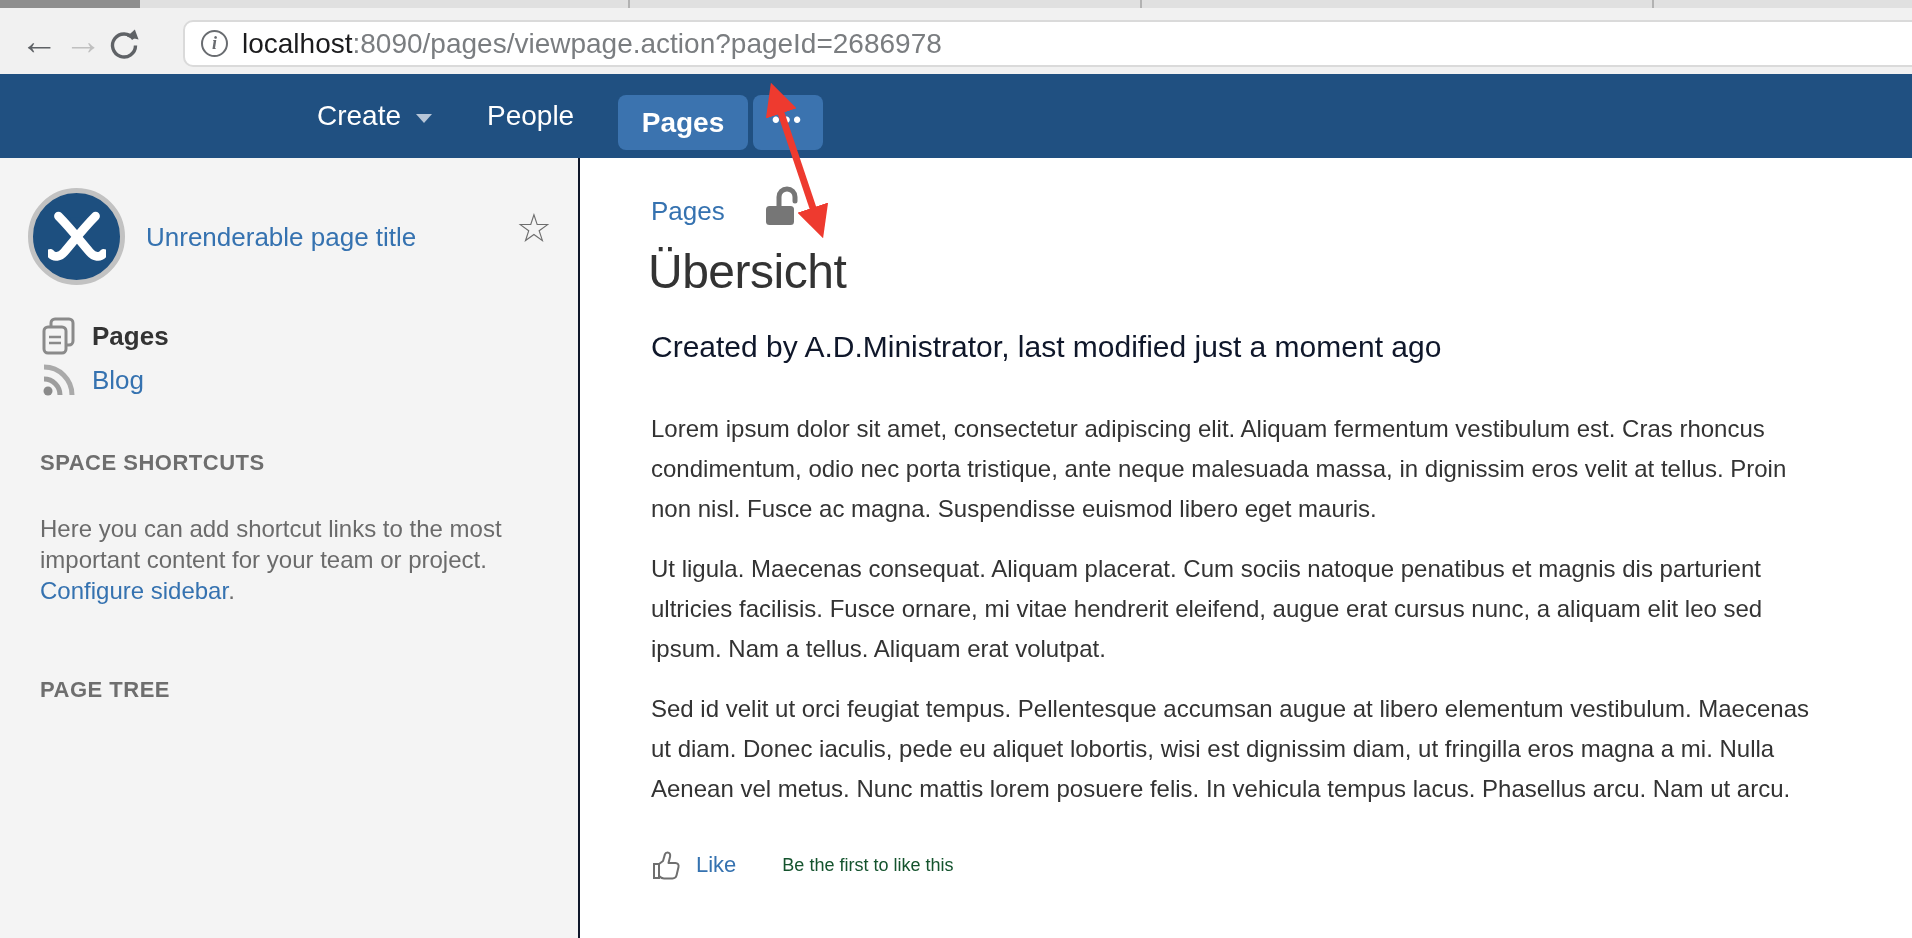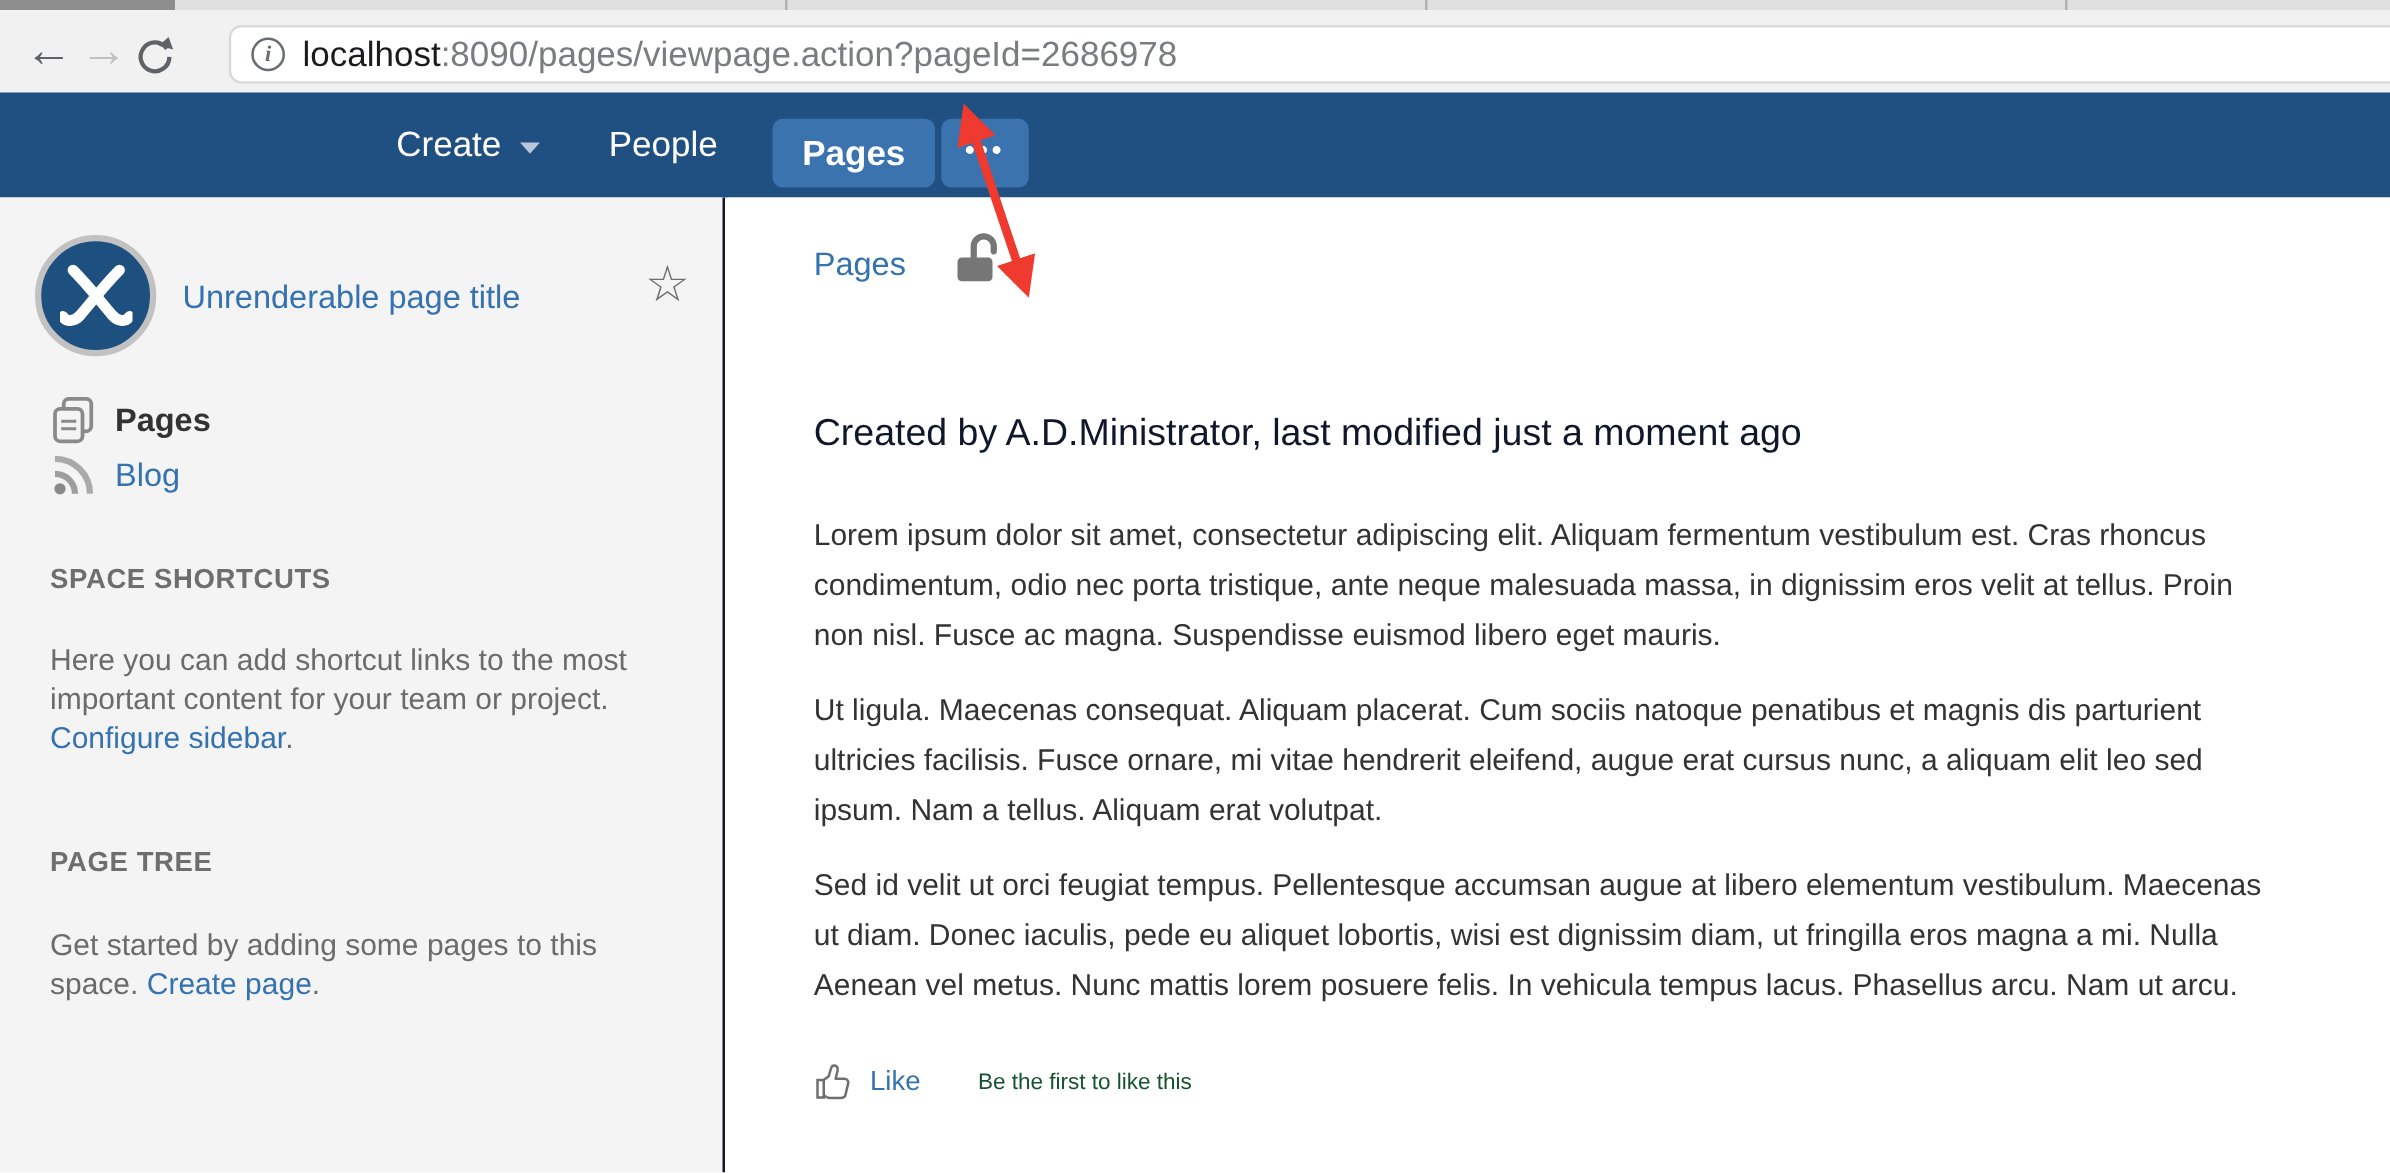--- a/index.html
+++ b/index.html
@@ -132,31 +132,31 @@
         <path d="M4 18 a16 16 0 0 1 16 16" fill="none" stroke="#9d9d9d" stroke-width="5"></path>
         <path d="M4 6 a28 28 0 0 1 28 28" fill="none" stroke="#aaaaaa" stroke-width="5"></path>
       </svg>
       <span class="lbl">Blog</span>
     </div>
 
     <div class="side-heading hd-shortcuts">SPACE SHORTCUTS</div>
     <div class="side-para para-shortcuts"><span>Here you can add shortcut links to the most important content for your team or project. </span><a class="inline-link">Configure sidebar</a><span>.</span></div>
 
     <div class="side-heading hd-pagetree">PAGE TREE</div>
-    <div class="side-para para-pagetree"><span>Get started by adding some pages to this space. </span><a class="inline-link">Create page</a><span>.</span></div>
   </div>
 
   <div class="main">
     <a class="breadcrumb">Pages</a>
     <div class="lock">
       <svg width="36" height="42" viewBox="0 0 36 42">
         <path d="M16 22 v-9 a8 8 0 0 1 16 0 v4" fill="none" stroke="#767676" stroke-width="5" stroke-linecap="round"></path>
         <rect x="3" y="22" width="28" height="19" rx="3.5" fill="#767676"></rect>
       </svg>
     </div>
+    <h1 class="page-title" style="font-weight:normal">Übersicht</h1>
     <div class="byline">Created by A.D.Ministrator, last modified just a moment ago</div>
 
     <div class="para p1">
         <div class="line">Lorem ipsum dolor sit amet, consectetur adipiscing elit. Aliquam fermentum vestibulum est. Cras rhoncus</div>
         <div class="line">condimentum, odio nec porta tristique, ante neque malesuada massa, in dignissim eros velit at tellus. Proin</div>
         <div class="line">non nisl. Fusce ac magna. Suspendisse euismod libero eget mauris.</div>
       </div>
     <div class="para p2">
         <div class="line">Ut ligula. Maecenas consequat. Aliquam placerat. Cum sociis natoque penatibus et magnis dis parturient</div>
         <div class="line">ultricies facilisis. Fusce ornare, mi vitae hendrerit eleifend, augue erat cursus nunc, a aliquam elit leo sed</div>

